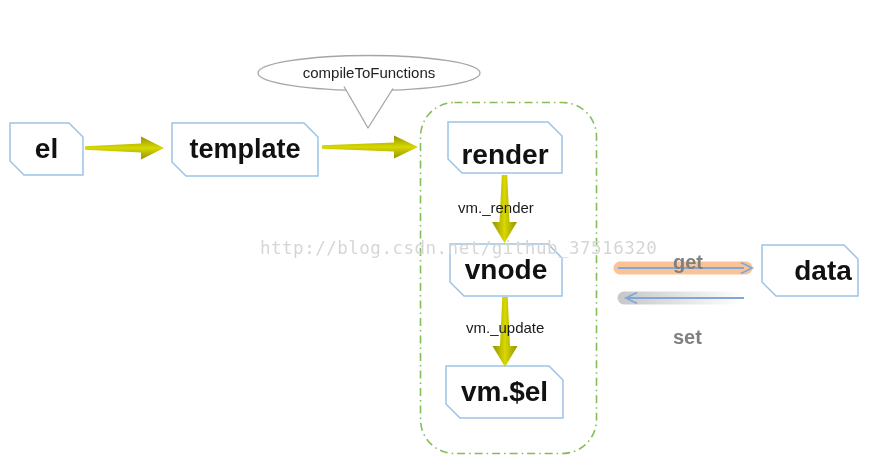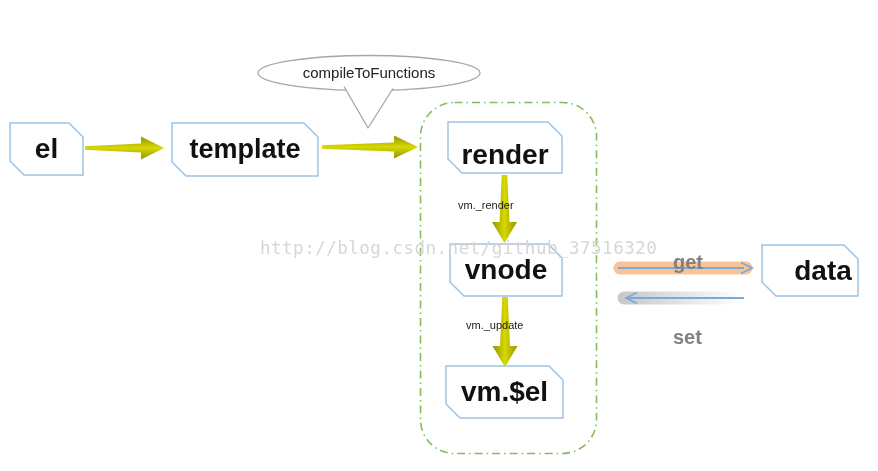--- a/index.html
+++ b/index.html
@@ -16,21 +16,21 @@
   #title{
     left:60px;top:14px;font-size:24px;font-weight:bold;
     color:#6E97D4;-webkit-text-stroke:1px #3E6CB8;
     text-shadow:1px 1px 1px #C9D9F0;
   }
   #bubble-label{
     left:258px;top:56px;width:222px;height:33px;
     display:flex;align-items:center;justify-content:center;
     font-size:15px;color:#222222;
   }
-  .edge-label{font-size:11px;color:#1A1A1A;text-align:right;}
+  .edge-label{font-size:15px;color:#1A1A1A;text-align:right;}
   .getset-label{font-size:20px;font-weight:bold;color:#808080;}
   #watermark{
     left:260px;top:238px;font-family:"DejaVu Sans Mono","Liberation Mono",monospace;
     font-size:17.5px;color:#D6D6D6;letter-spacing:0.5px;z-index:50;
     pointer-events:none;
   }
 </style>
 </head>
 <body>
 

